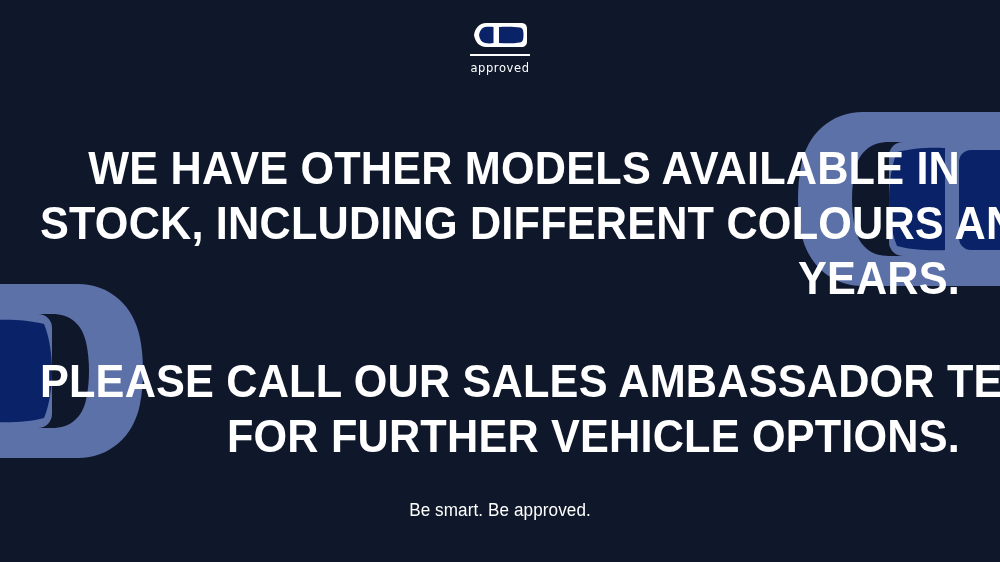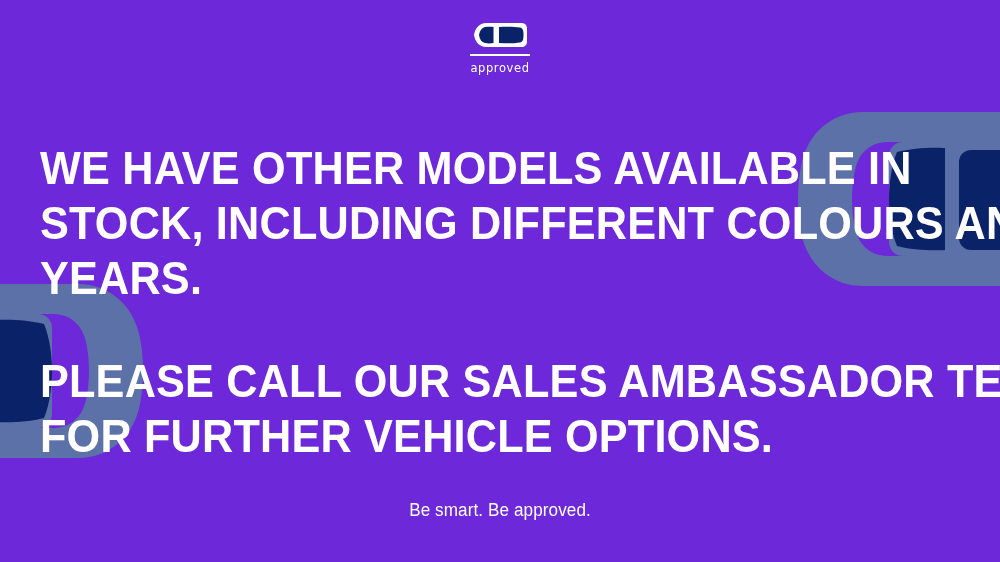--- a/index.html
+++ b/index.html
@@ -8,21 +8,21 @@
     width: 1000px;
     height: 562px;
     overflow: hidden;
     background: #0a2268;
   }
 
   #slide {
     position: relative;
     width: 1000px;
     height: 562px;
-    background: #6d28d9;
+    background: #0f172a;
     overflow: hidden;
     font-family: "Liberation Sans", sans-serif;
   }
 
   
   .bg-car {
     position: absolute;
     pointer-events: none;
   }
   .bg-car svg { display: block; }
@@ -65,21 +65,21 @@
     font-family: "DejaVu Sans", sans-serif;
     font-weight: 400;
   }
 
   
   #copy {
     position: absolute;
     top: 140px;
     left: 0;
     width: 1000px;
-    text-align: left;
+    text-align: right;
   }
 
   .headline {
     color: #ffffff;
     font-family: "Liberation Sans Narrow", "Liberation Sans", sans-serif;
     font-weight: 700;
     font-size: 47px;
     line-height: 55px;
     letter-spacing: 0.2px;
     white-space: nowrap;

